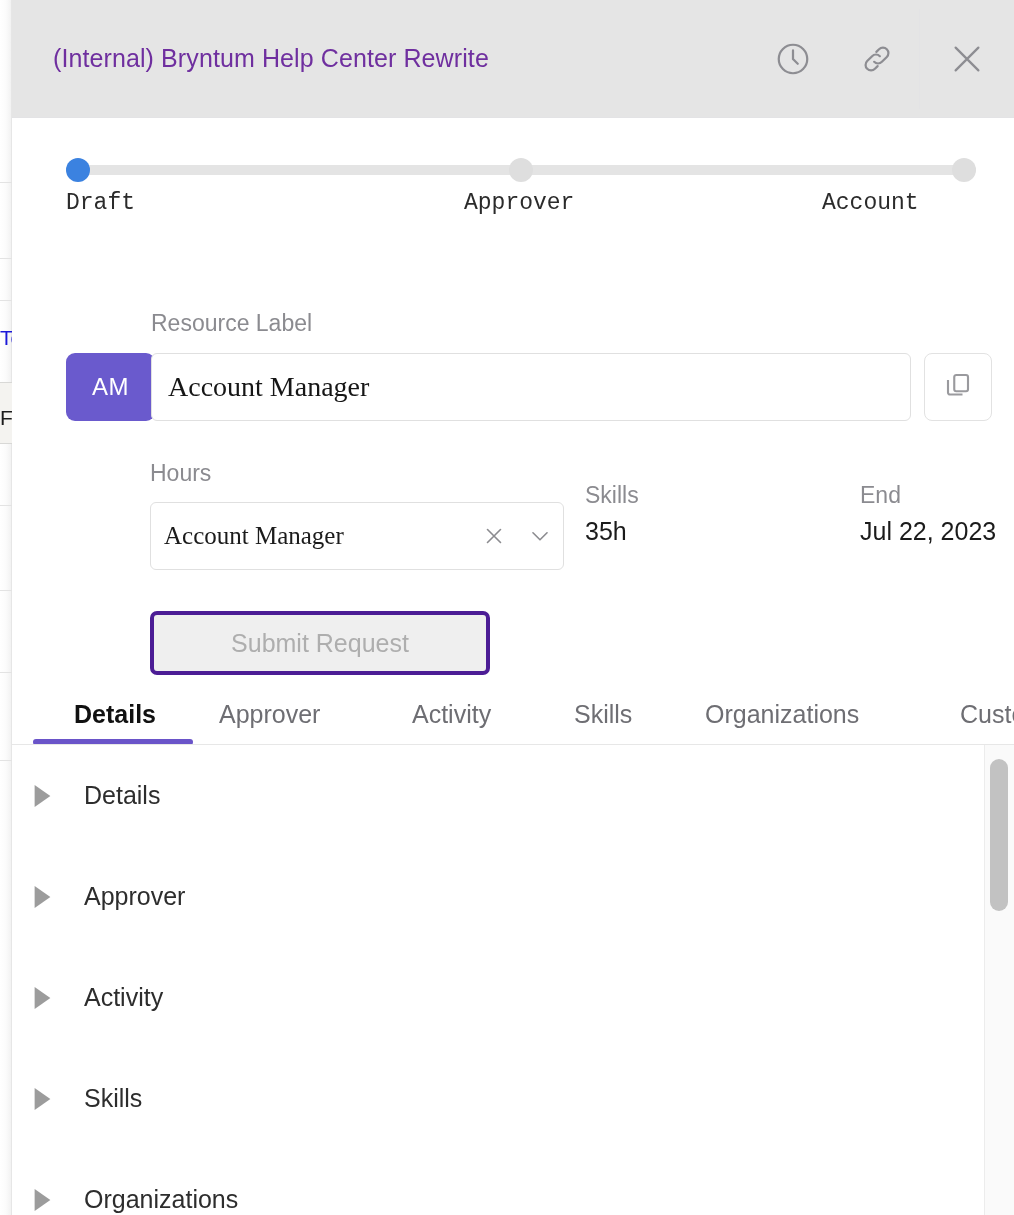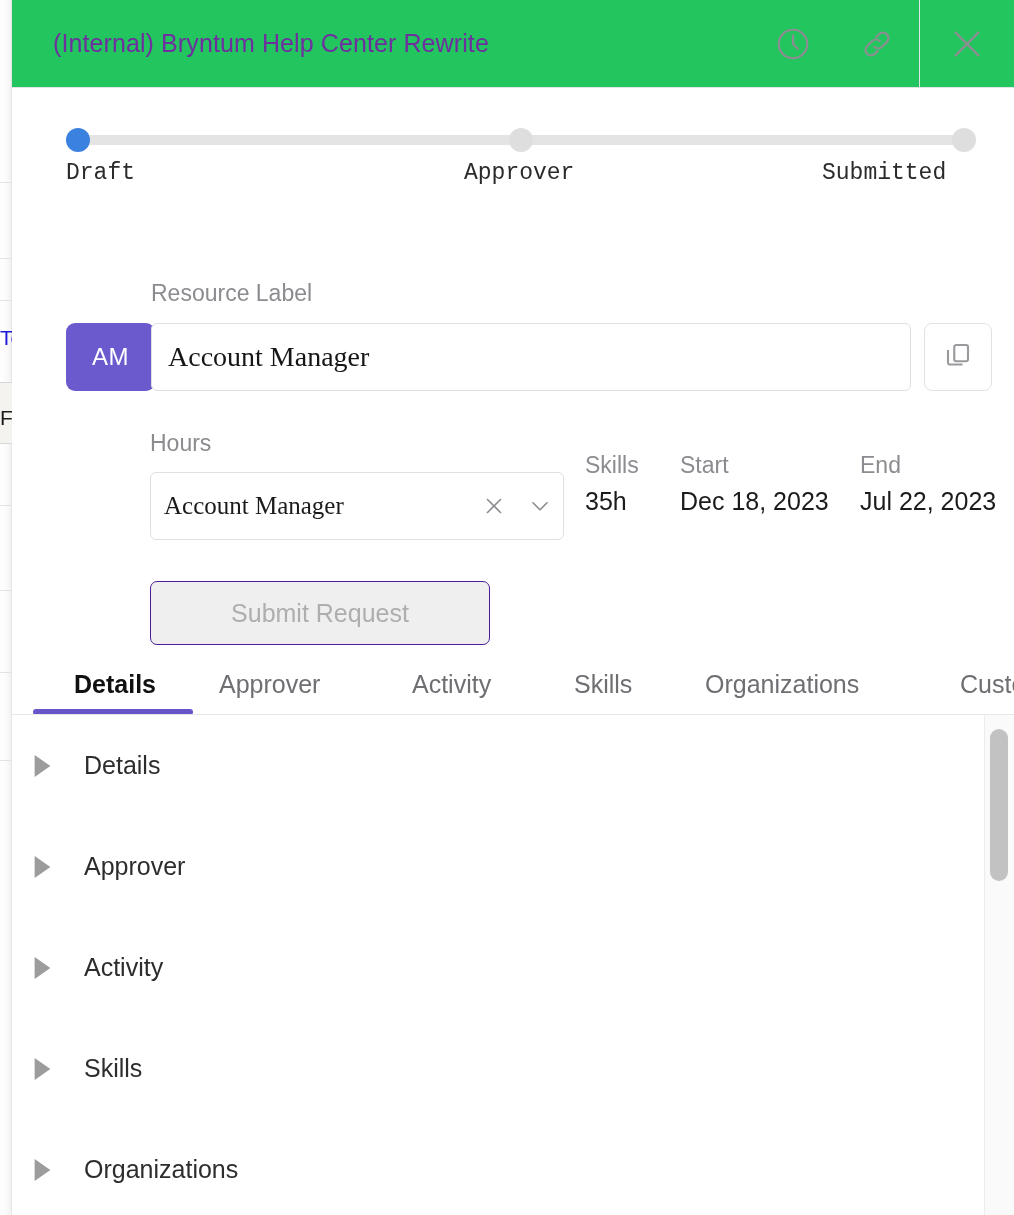--- a/index.html
+++ b/index.html
@@ -38,22 +38,22 @@
   #panel {
     position: absolute; left: 12px; top: 0;
     width: 1002px; height: 1215px;
     background: #ffffff;
     overflow: hidden;
   }
 
   
   #panel-header {
     position: relative;
-    height: 88px; width: 1002px;
-    background: #22c55e;
+    height: 118px; width: 1002px;
+    background: #e5e5e5;
     border-bottom: 1px solid #e3e3e5;
     display: flex; align-items: center;
   }
   #panel-title {
     margin-left: 41px;
     font-size: 25px;
     color: #6f2f9f;
     letter-spacing: .1px;
     white-space: nowrap;
   }
@@ -164,21 +164,21 @@
     font-size: 25px; color: #1b1b1b; margin-top: 8px; white-space: nowrap;
   }
   #meta-hours { left: 435px; }
   #meta-start { left: 530px; }
   #meta-end   { left: 710px; }
 
   
   #submit-request {
     position: absolute; left: 138px; top: 493px;
     width: 340px; height: 64px;
-    border: 1px solid #4c1d95; border-radius: 7px;
+    border: 4px solid #4c1d95; border-radius: 7px;
     background: #efefef;
     color: #aeaeae; font-size: 25px;
     display: flex; align-items: center; justify-content: center;
   }
 
   
   #tabbar {
     position: absolute; left: 0; top: 565px; width: 1002px; height: 62px;
     border-bottom: 1px solid #e7e7e7;
     background: #ffffff;
@@ -277,21 +277,21 @@
 
     <div id="stepper">
       <div id="stepper-track"></div>
 
       <div class="step-dot active" style="left:0px"></div>
       <div class="step-dot idle" style="left:443px"></div>
       <div class="step-dot idle" style="left:886px"></div>
 
       <div class="step-label" style="left:0px">Draft</div>
       <div class="step-label" style="left:398px">Approver</div>
-      <div class="step-label" style="left:756px">Submitted</div>
+      <div class="step-label" style="left:756px">Account</div>
     </div>
 
     <div id="resource-row">
       <div id="resource-label-caption">Resource Label</div>
 
       <div id="avatar">
         <span>AM</span>
       </div>
 
       <input id="resource-input" type="text" value="Account Manager" style="">
@@ -319,24 +319,20 @@
         <div class="role-icon">
           <svg width="26" height="26" viewBox="0 0 24 24" fill="none" stroke="currentColor" stroke-width="1.5" stroke-linecap="round" stroke-linejoin="round">
             <path d="M5.5 9 L12 15.5 L18.5 9"></path>
           </svg>
         </div>
       </div>
 
       <div class="meta-col" id="meta-hours">
         <div class="meta-caption">Skills</div>
         <div class="meta-value">35h</div>
-      </div>
-      <div class="meta-col" id="meta-start">
-        <div class="meta-caption">Start</div>
-        <div class="meta-value">Dec 18, 2023</div>
       </div>
       <div class="meta-col" id="meta-end">
         <div class="meta-caption">End</div>
         <div class="meta-value">Jul 22, 2023</div>
       </div>
     </div>
 
     <div id="submit-request">
       <span>Submit Request</span>
     </div>

